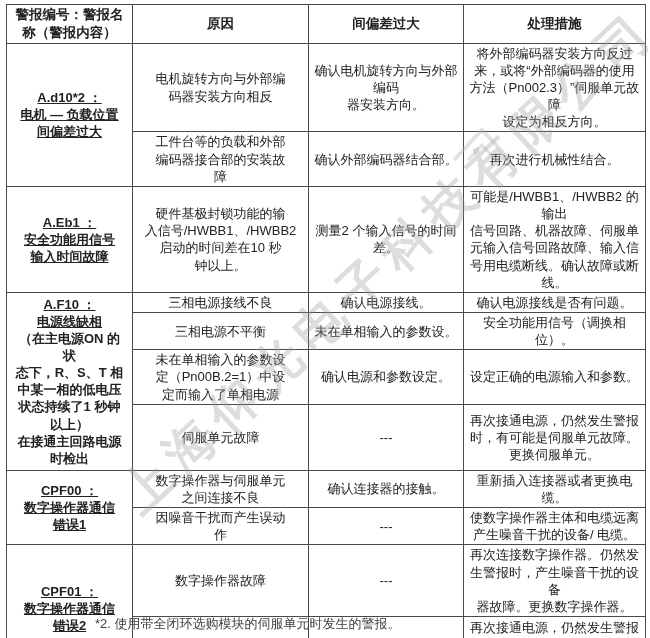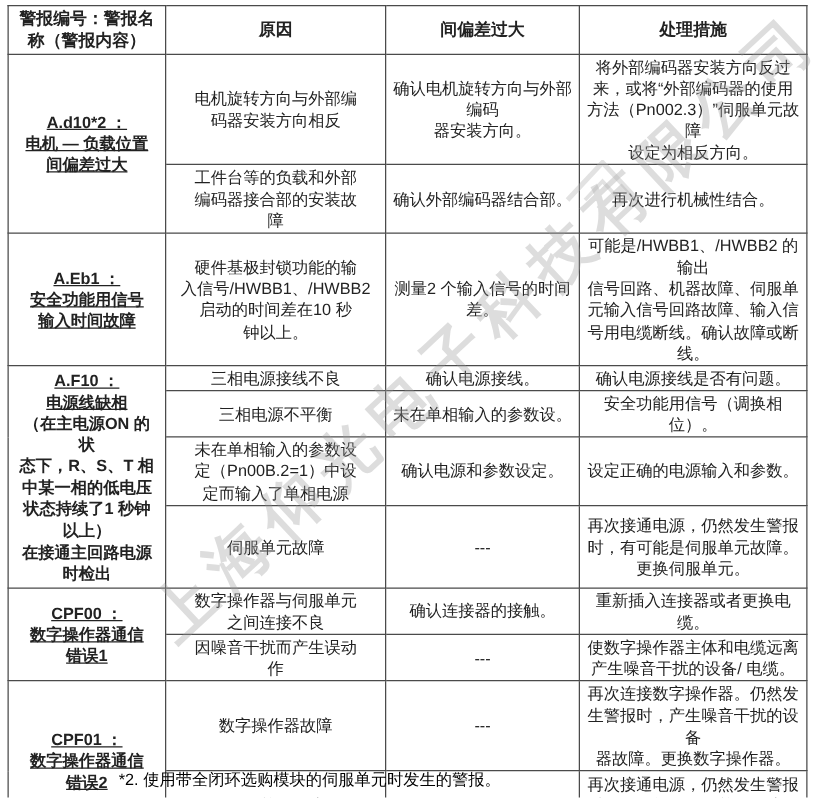--- a/index.html
+++ b/index.html
@@ -18,21 +18,21 @@
     font-size:13px;color:#222222;line-height:1.32;
     white-space:pre-line;
     overflow:hidden;
   }
   th{font-weight:bold;font-size:13.5px;}
   td.alarm{font-weight:bold;}
   td.alarm .code{display:block;text-decoration:underline;}
   td.alarm .detail{display:block;font-weight:bold;}
   .footnote{
     position:absolute;left:95px;top:615px;
-    font-size:13px;color:#000000;white-space:nowrap;
+    font-size:13px;color:#404040;white-space:nowrap;
   }
   .watermark{
     position:absolute;left:388px;top:262px;
     transform:translate(-50%,-50%) rotate(-43deg);
     font-size:50px;font-weight:bold;letter-spacing:9px;
     color:rgba(155,155,155,0.34);
     white-space:nowrap;pointer-events:none;z-index:3;
   }
   .wm-logo{
     position:absolute;left:452px;top:128px;

